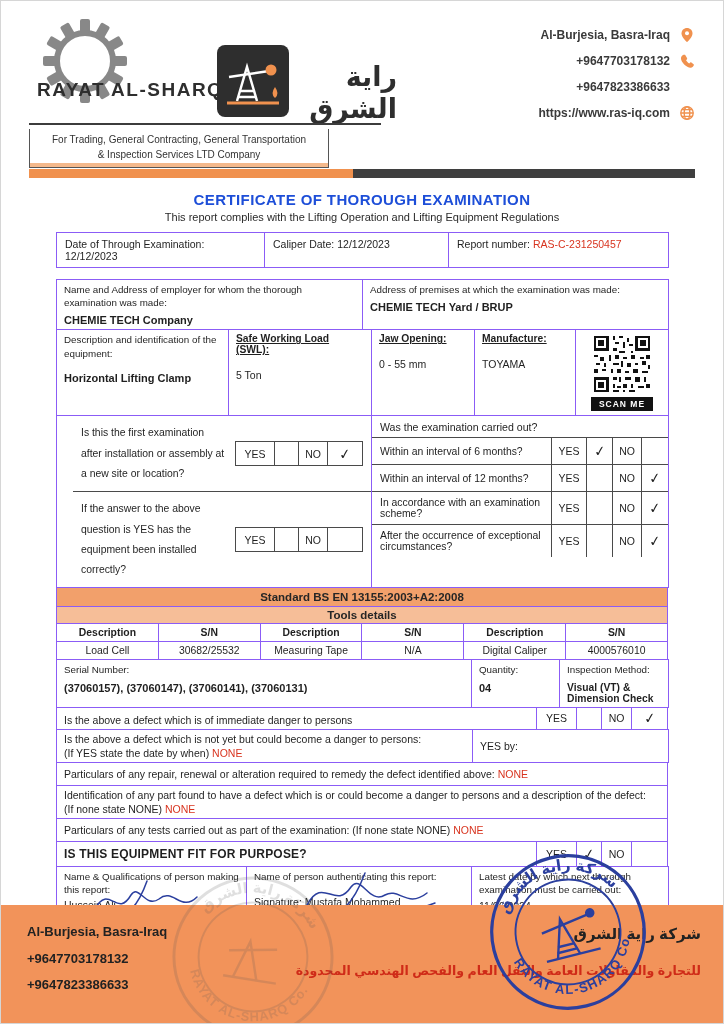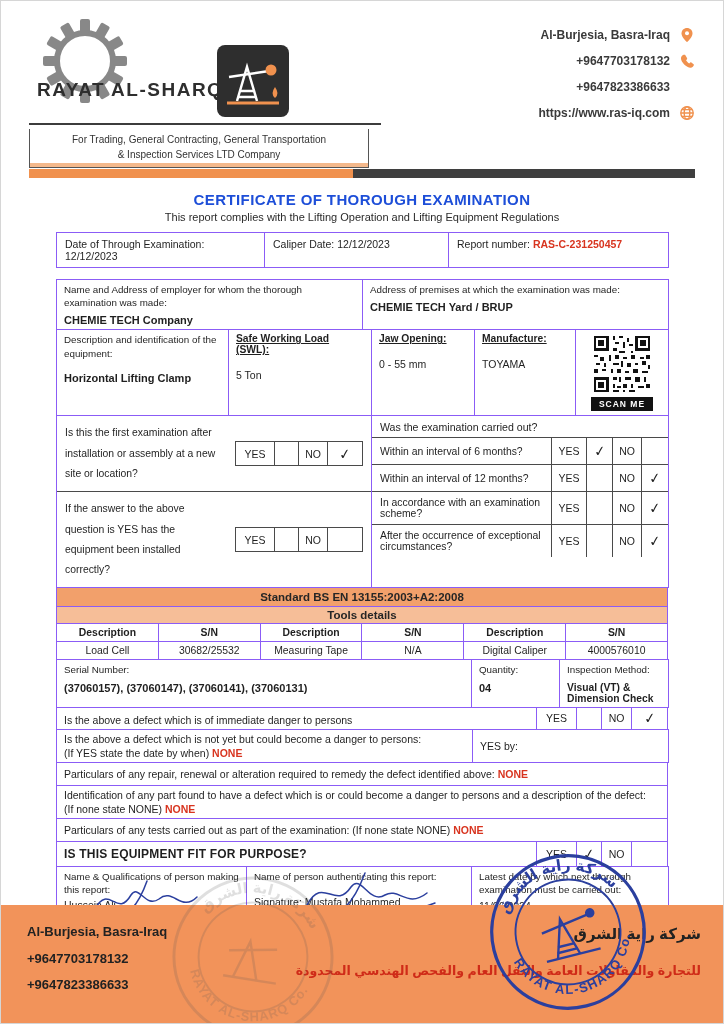--- a/index.html
+++ b/index.html
@@ -8,56 +8,56 @@
           border:1px solid #d6d6d6; overflow:hidden; color:#222; }
 
   
   .header { display:flex; justify-content:space-between; align-items:flex-start; padding:16px 28px 0 28px; }
   .logo-block { position:relative; width:368px; height:148px; }
   .gear-svg { position:absolute; left:8px; top:-4px; opacity:.8; }
   .company-name { position:absolute; left:8px; top:62px; font-size:19px; font-weight:bold; letter-spacing:1.5px; color:#2e2e2e; }
   .emblem-svg { position:absolute; left:186px; top:26px; }
   .company-name-ar { position:absolute; left:268px; top:44px; font-size:27px; font-weight:bold; color:#2e2e2e; direction:rtl; }
   .logo-rule { position:absolute; left:0; top:106px; width:352px; height:2px; background:#3c3c3c; }
-  .tagline-box { position:absolute; left:0; top:112px; width:340px; border:1px solid #555; border-top:none;
+  .tagline-box { position:absolute; left:0; top:112px; width:300px; border:1px solid #555; border-top:none;
                  padding:4px 6px 5px 6px; text-align:center; font-size:10px; color:#333; line-height:1.45;
                  background:linear-gradient(to top,#f4b98c 0, #f4b98c 4px, #fff 4px); }
   .contact-block { width:235px; padding-top:10px; }
   .contact-row { display:flex; justify-content:flex-end; align-items:center; gap:9px; margin-bottom:10px;
                  font-size:12px; color:#3a3a3a; font-weight:bold; }
   .contact-icon { width:16px; height:16px; flex:0 0 16px; }
   .divider-bar { height:9px; margin:4px 28px 0 28px; background:#3f3f3f; font-size:0; }
   .orange-seg { display:inline-block; width:324px; height:9px; background:#f0914e; vertical-align:top; }
 
   
   .title { text-align:center; font-size:15px; font-weight:bold; letter-spacing:.4px; margin-top:13px; color:#1d4ed8; }
   .subtitle { text-align:center; font-size:11px; margin-top:3px; color:#2a2a2a; }
 
   
   .cert { width:612px; margin:10px auto 0 auto; }
   table { border-collapse:collapse; width:100%; table-layout:fixed; margin-top:-1px; }
   td { border:1px solid #8b5cf6; padding:3px 7px; font-size:10.5px; vertical-align:top; color:#1f1f1f; }
   .meta-table td { padding:5px 8px; font-size:10.5px; }
-  .red { color:#d8341f; font-weight:bold; }
+  .red { color:#d8341f; font-weight:normal; }
   .lbl { font-size:9.8px; line-height:1.35; }
   .val { font-weight:bold; font-size:11px; margin-top:5px; }
   .ulbl { font-weight:bold; text-decoration:underline; font-size:10.3px; }
   .yn { text-align:center; vertical-align:middle; font-size:10.5px; padding:2px; }
   .check { display:inline-block; font-size:14px; font-weight:bold; transform:rotate(-8deg); color:#222;
            font-family:"DejaVu Sans",sans-serif; }
 
   
   .qr-cell { text-align:center; vertical-align:middle; padding:4px 2px; }
   .qr-wrap { display:inline-block; }
   .scanme { background:#111; color:#fff; font-size:8.5px; font-weight:bold; letter-spacing:1px;
             text-align:center; padding:2px 0; width:62px; margin:1px auto 0 auto; }
 
   
   .q-cell { padding:0; vertical-align:top; }
-  .q-left-block { display:flex; align-items:center; gap:10px; padding:7px 8px; min-height:58px; }
+  .q-left-block { display:flex; align-items:center; gap:10px; padding:7px 8px; min-height:58px;margin-left:16px; }
   .q-left-block + .q-left-block { border-top:1px solid #4a4a4a; }
   .q-text { flex:1; font-size:10.4px; line-height:1.95; }
   .yn-boxes { display:flex; }
   .yn-cell { border:1px solid #4a4a4a; margin-left:-1px; min-height:25px; display:flex; align-items:center;
              justify-content:center; font-size:10.5px; }
   .w40{width:40px;} .w25{width:25px;} .w30{width:30px;} .w36{width:36px;} .w27{width:27px;}
   .exam-header { padding:5px 8px 4px 8px; font-size:10.6px; }
   .exam-row { display:flex; align-items:stretch; border-top:1px solid #4a4a4a; }
   .exam-q { flex:1; padding:5px 8px; font-size:10.4px; display:flex; align-items:center; }
   .exam-row .yn-cell { min-height:26px; border-top:none; border-bottom:none; }
@@ -115,20 +115,21 @@
         <rect x="2" y="2" width="72" height="72" rx="8" fill="#2e2e2e"></rect>
         <g stroke="#ffffff" stroke-width="2.5" fill="none">
           <path d="M22 58 L32 24 L42 58"></path>
           <path d="M25 48 L39 48 M23 54 L41 54"></path>
           <path d="M14 34 L54 28"></path>
         </g>
         <circle cx="56" cy="27" r="5.5" fill="#f0914e"></circle>
         <path d="M60 44 q5 7 0 11 q-5 -4 0 -11" fill="#f0914e"></path>
         <path d="M12 60 L64 60" stroke="#f0914e" stroke-width="3"></path>
       </svg>
+      <div class="company-name-ar">راية الشرق</div>
       <div class="logo-rule"></div>
       <div class="tagline-box">
         <div>For Trading, General Contracting, General Transportation</div>
         <div>&amp; Inspection Services LTD Company</div>
       </div>
     </div>
 
     <div class="contact-block">
       <div class="contact-row">
         <span>Al-Burjesia, Basra-Iraq</span>

